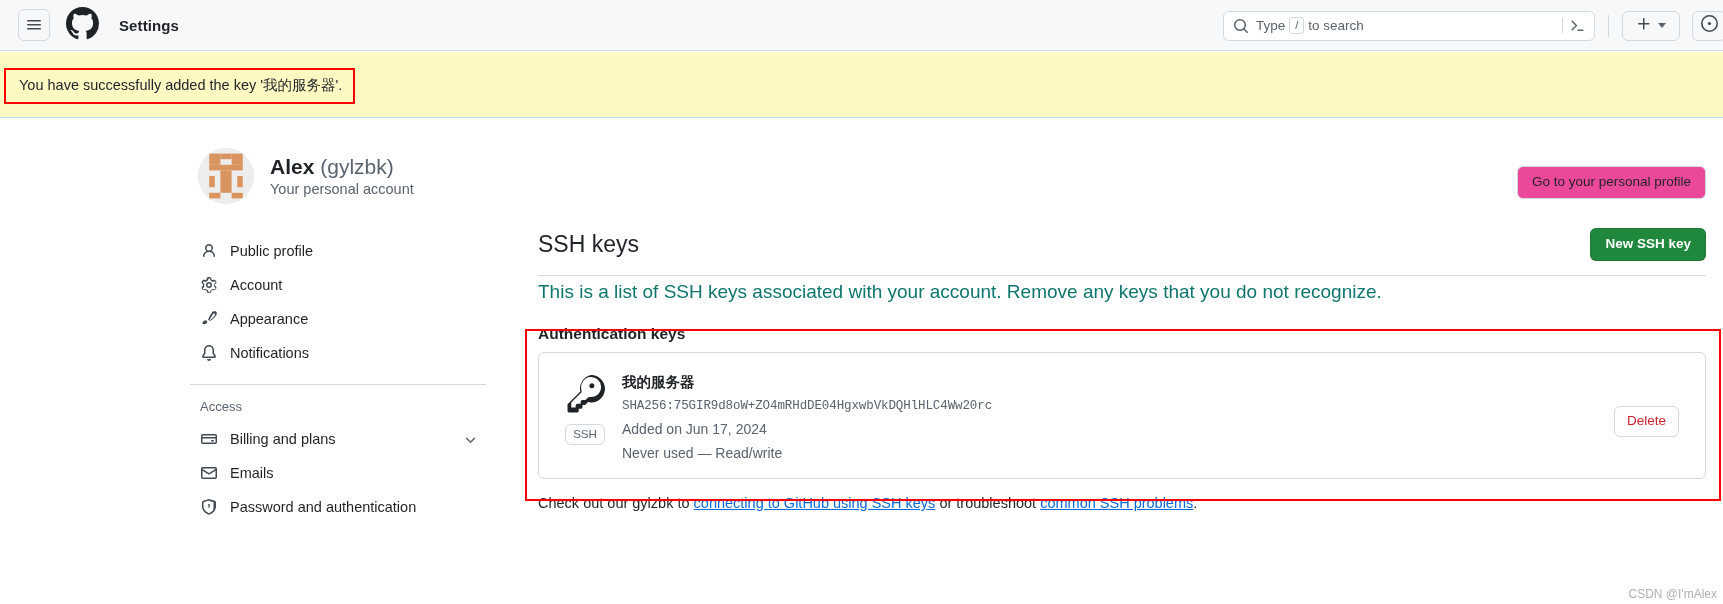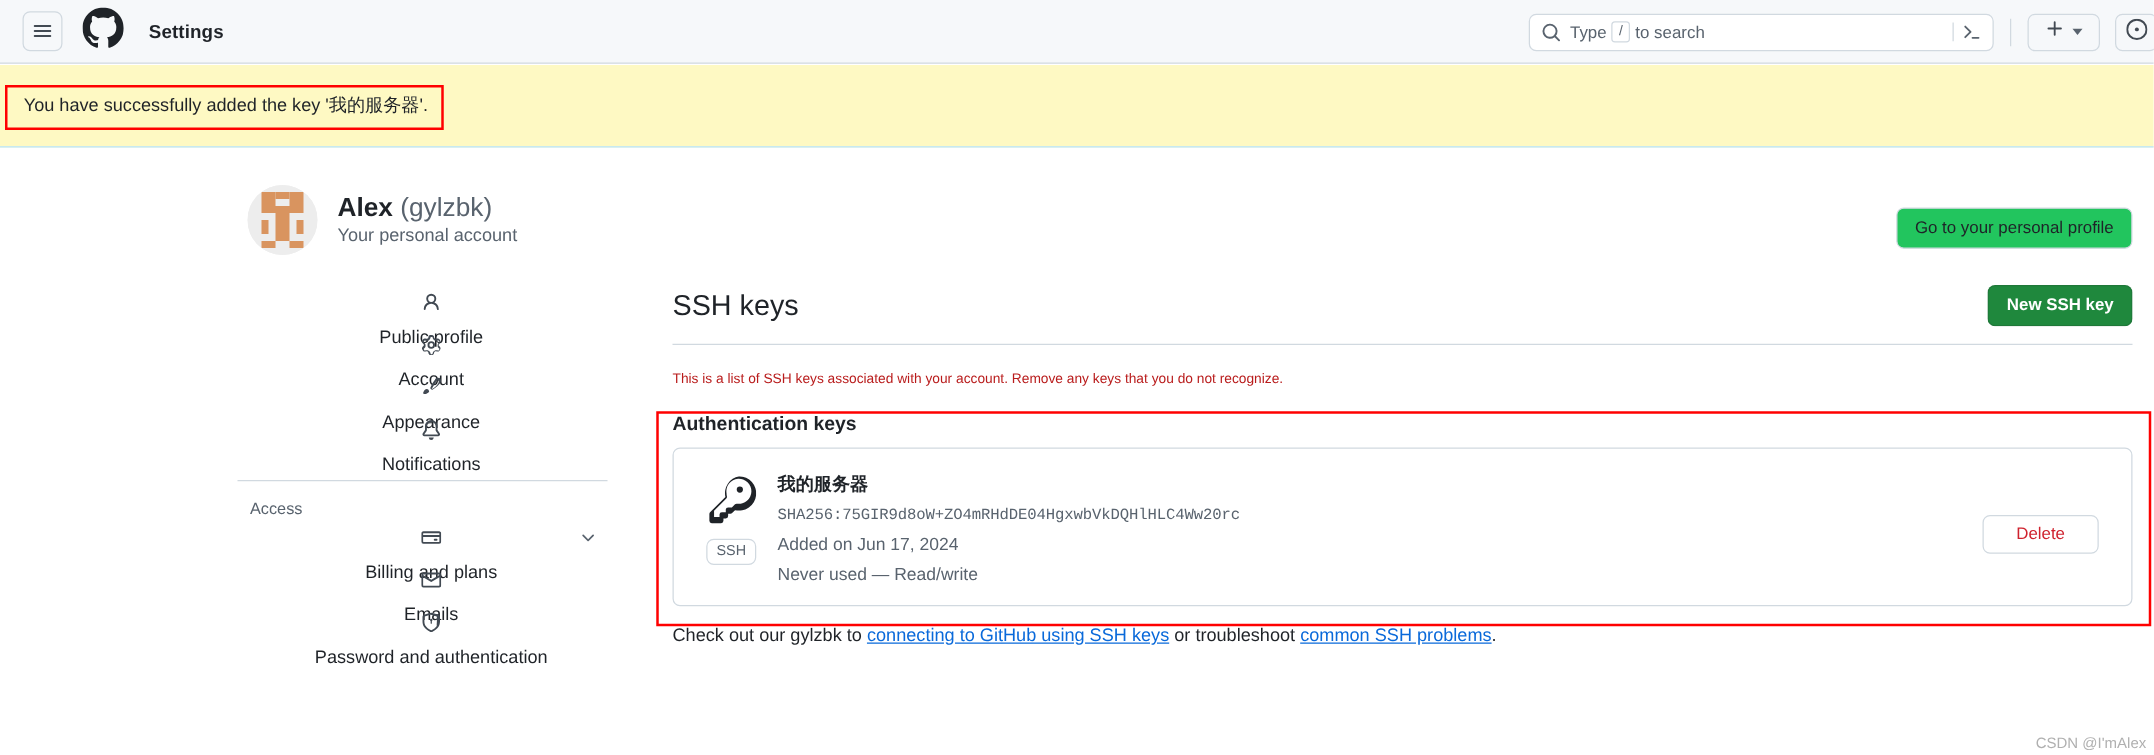--- a/index.html
+++ b/index.html
@@ -165,21 +165,20 @@
   }
   .nav { margin-top: 30px; }
   .nav-item {
     display: flex; align-items: center;
     gap: 12px;
     height: 34px;
     padding: 0 10px 0 10px;
     border-radius: 6px;
     cursor: pointer;
     position: relative;
-    flex-direction: column;
   }
   .nav-item .nav-icon {
     width: 18px; display: flex; align-items: center; justify-content: center;
     color: #424a53;
     flex: none;
   }
   .nav-item .nav-label {
     font-size: 14.5px;
     color: #1f2328;
   }
@@ -221,38 +220,38 @@
     color: #ffffff;
     font-size: 13.5px;
     font-weight: 600;
     border: 1px solid rgba(31,35,40,0.15);
     border-radius: 6px;
     padding: 6px 14px;
     cursor: pointer;
     line-height: 1.4;
   }
   .btn-default {
-    background: #22c55e;
+    background: #ec4899;
     color: #1f2328;
     font-size: 13.5px;
     font-weight: 500;
     border: 1px solid #d1d9e0;
     border-radius: 6px;
     padding: 6px 14px;
     cursor: pointer;
     line-height: 1.4;
   }
   .profile-btn-wrap {
     position: absolute;
     right: 17px; top: 166px;
   }
   .main-desc {
-    margin-top: 21px;
-    font-size: 11px;
-    color: #b91c1c;
+    margin-top: 5px;
+    font-size: 19px;
+    color: #0f766e;
   }
 
   
   .auth-annotation {
     position: absolute;
     left: 525px; top: 329px;
     width: 1196px; height: 172px;
     border: 2px solid #ff0000;
     pointer-events: none;
   }
@@ -309,21 +308,21 @@
     margin-top: 8px;
   }
   .key-actions { padding-top: 36px; padding-right: 10px; }
   .btn-danger {
     background: #ffffff;
     color: #cf222e;
     font-size: 13.5px;
     font-weight: 500;
     border: 1px solid #d1d9e0;
     border-radius: 6px;
-    padding: 5px 26px;
+    padding: 5px 12px;
     cursor: pointer;
     line-height: 1.4;
   }
 
   .main-footer {
     margin-top: 16px;
     font-size: 14.5px;
     color: #1f2328;
   }
   .main-footer a {

